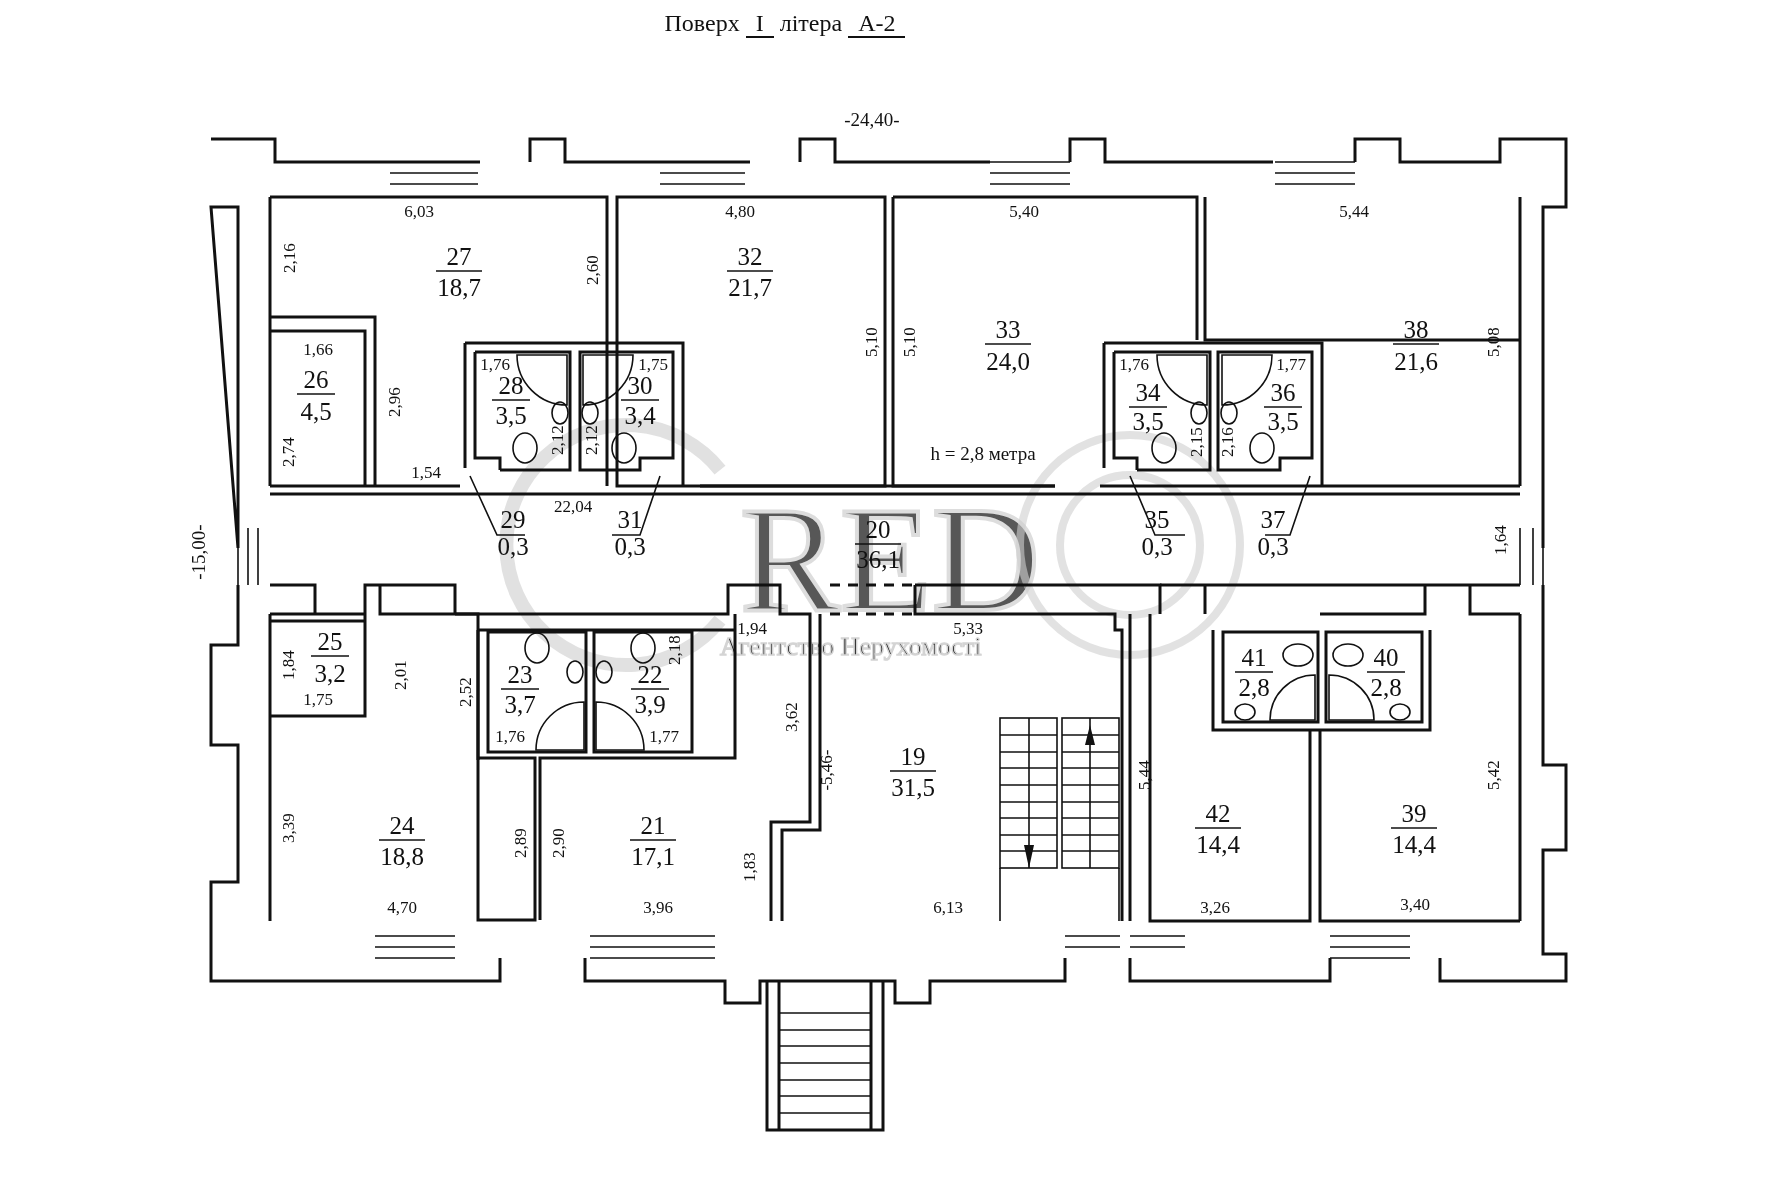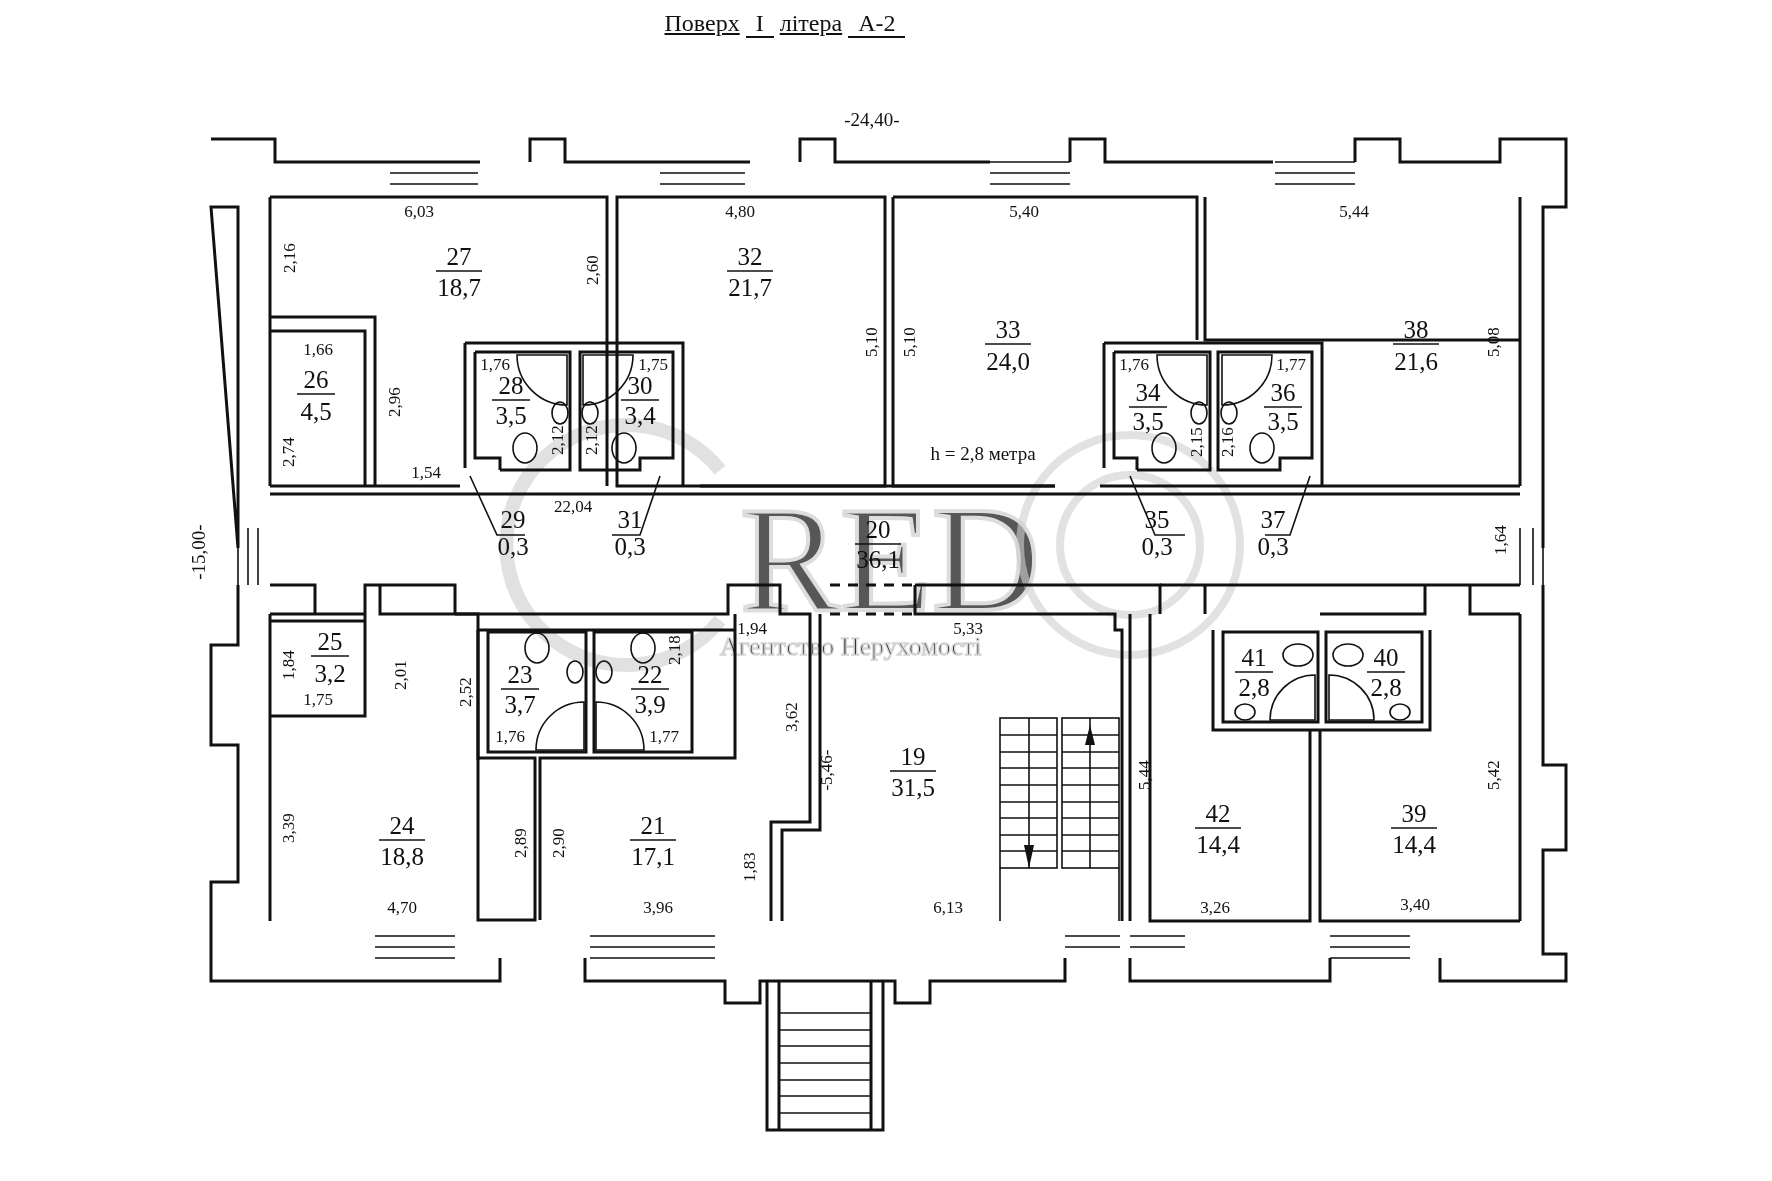--- a/index.html
+++ b/index.html
@@ -1,18 +1,18 @@
 <!DOCTYPE html>
 <html><head>
 <meta charset="utf-8">
 <style>
   html,body{margin:0;padding:0;background:#ffffff;}
   body{width:1772px;height:1181px;overflow:hidden;position:relative;font-family:"Liberation Serif","DejaVu Serif",serif;color:#111;}
   #plan{position:absolute;left:0;top:0;}
-  .title{position:absolute;top:10px;left:0;width:1576px;text-align:center;font-size:24px;text-decoration:underline;}
+  .title{position:absolute;top:10px;left:0;width:1576px;text-align:center;font-size:24px;}
   .title .u{display:inline-block;border-bottom:2px solid #111;padding:0 10px;margin:0 6px;line-height:26px;}
   svg text{font-family:"Liberation Serif","DejaVu Serif",serif;fill:#111;}
   .wall{fill:none;stroke:#111;stroke-width:3;}
   .thin{fill:none;stroke:#111;stroke-width:1.6;}
   .wm{fill:none;stroke:#c8c8c8;stroke-width:14;opacity:0.55;}
 </style>
 </head>
 <body>
 
 <div class="title">

